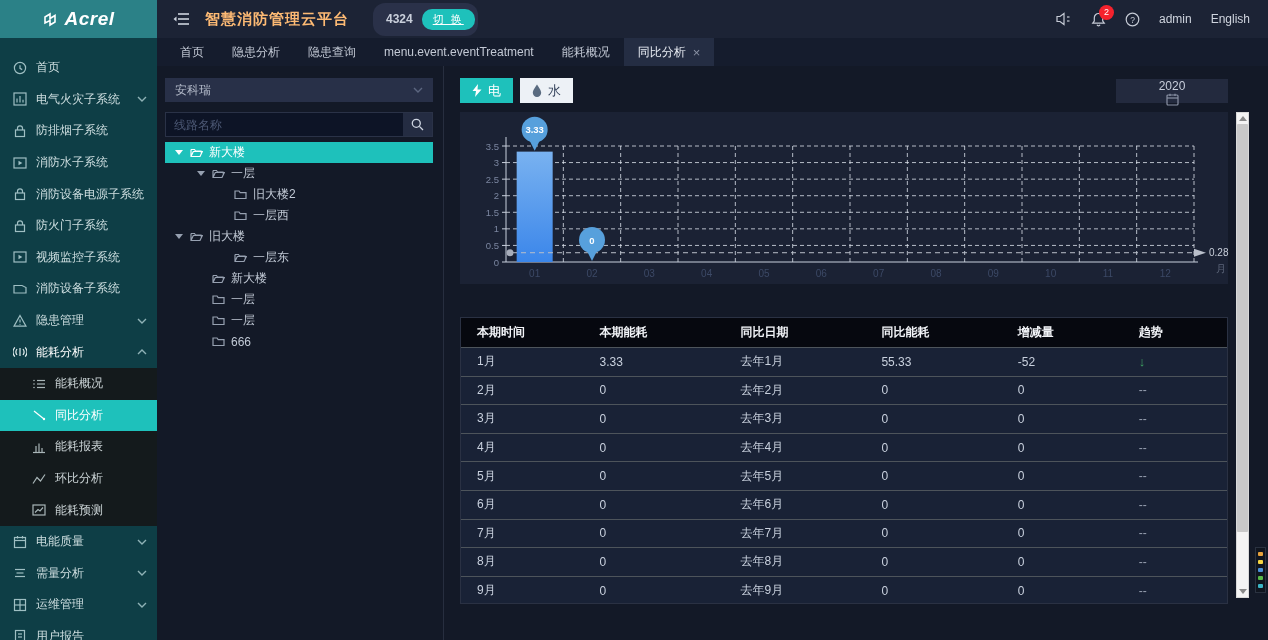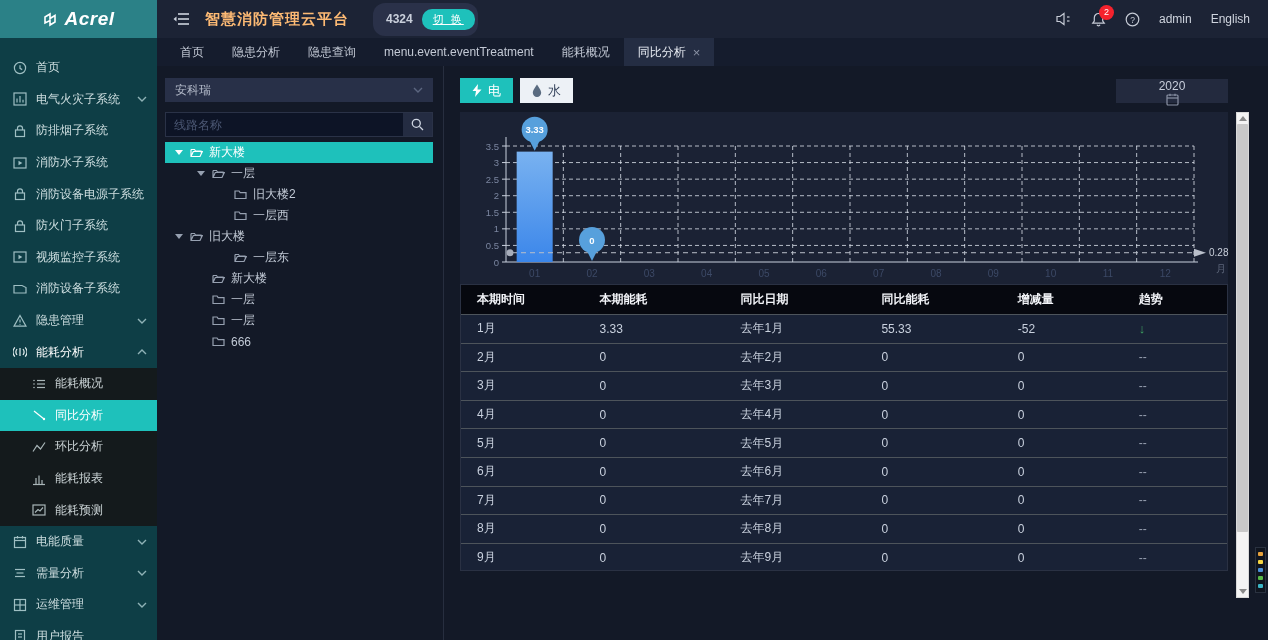--- a/index.html
+++ b/index.html
@@ -73,21 +73,21 @@
   .chart-box svg { display:block; }
   .grid  { stroke:#dde3ec; stroke-width:1; stroke-dasharray:4 3; opacity:.8; }
   .axis  { stroke:#c9d0dd; stroke-width:1; }
   .ylab  { fill:#7b86a0; font-size:9.5px; text-anchor:end; font-family:"Liberation Sans",sans-serif; }
   .xlab  { fill:#3c4966; font-size:10px; text-anchor:middle; font-family:"Liberation Sans",sans-serif; }
   .unitlab { fill:#5c6579; font-size:10px; text-anchor:start; font-family:"Liberation Sans",sans-serif; }
   .avg   { stroke:#b9bfca; stroke-width:1; stroke-dasharray:5 4; }
   .avglab{ fill:#c9cfda; font-size:10px; text-anchor:start; font-family:"Liberation Sans",sans-serif; }
   .pinlab{ fill:#fff; font-size:9.5px; font-weight:bold; text-anchor:middle; font-family:"Liberation Sans",sans-serif; }
 
-  .table-box { margin-top:0; border:1px solid #2a3143; height:287px; overflow:hidden; }
+  .table-box { margin-top:33px; border:1px solid #2a3143; height:287px; overflow:hidden; }
   .t-header { display:flex; background:#06080f; height:29px; align-items:center; }
   .t-header > div { color:#f2f4f8; font-size:12px; font-weight:bold; padding-left:16px; }
   .t-row { display:flex; height:28.6px; align-items:center; background:#192236; border-top:1px solid rgba(190,190,170,.32); }
   .t-row > div { color:#c9d1de; font-size:12px; padding-left:16px; overflow:hidden; white-space:nowrap; }
   .c0{width:16%;} .c1{width:18.4%;} .c2{width:18.4%;} .c3{width:17.8%;} .c4{width:15.8%;} .c5{width:13.6%;}
   .trend-down { color:#3fa463; font-size:13px; }
   .trend-dash { color:#98a1b1; }
 
   .v-scrollbar { position:absolute; right:19px; top:46px; width:13px; height:486px; background:#f4f4f4; border:1px solid #d9d9d9; display:flex; flex-direction:column; align-items:center; }
   .sb-arrow { width:0; height:0; border-left:4px solid transparent; border-right:4px solid transparent; margin:3px 0; }
@@ -240,35 +240,35 @@
               <svg width="14" height="14" viewBox="0 0 14 14">
                 <line x1="2" y1="3" x2="12" y2="11" fill="none" stroke="currentColor" stroke-width="1.2"></line>
                 <circle cx="12" cy="11" r="1.2" fill="currentColor"></circle>
               </svg>
             </span>
             <span>同比分析</span>
           </div>
           <div class="menu-item">
             <span class="mi-icon">
               <svg width="14" height="14" viewBox="0 0 14 14">
-                <polyline points="1,11.5 5,5.5 8.5,9 13,2.5" fill="none" stroke="currentColor" stroke-width="1.2"></polyline>
-              </svg>
-            </span>
-            <span>环比分析</span>
-          </div>
-          <div class="menu-item">
-            <span class="mi-icon">
-              <svg width="14" height="14" viewBox="0 0 14 14">
                 <line x1="1" y1="12.5" x2="13" y2="12.5" fill="none" stroke="currentColor" stroke-width="1.2"></line>
                 <line x1="4" y1="12" x2="4" y2="6" fill="none" stroke="currentColor" stroke-width="1.2"></line>
                 <line x1="7" y1="12" x2="7" y2="3.5" fill="none" stroke="currentColor" stroke-width="1.2"></line>
                 <line x1="10" y1="12" x2="10" y2="8" fill="none" stroke="currentColor" stroke-width="1.2"></line>
               </svg>
             </span>
             <span>能耗报表</span>
+          </div>
+          <div class="menu-item">
+            <span class="mi-icon">
+              <svg width="14" height="14" viewBox="0 0 14 14">
+                <polyline points="1,11.5 5,5.5 8.5,9 13,2.5" fill="none" stroke="currentColor" stroke-width="1.2"></polyline>
+              </svg>
+            </span>
+            <span>环比分析</span>
           </div>
           <div class="menu-item">
             <span class="mi-icon">
               <svg width="14" height="14" viewBox="0 0 14 14">
                 <rect x="1" y="2" width="12" height="10" fill="none" stroke="currentColor" stroke-width="1.2"></rect>
                 <polyline points="3,9.5 6,6.5 8,8 11,4.5" fill="none" stroke="currentColor" stroke-width="1.2"></polyline>
               </svg>
             </span>
             <span>能耗预测</span>
           </div>

